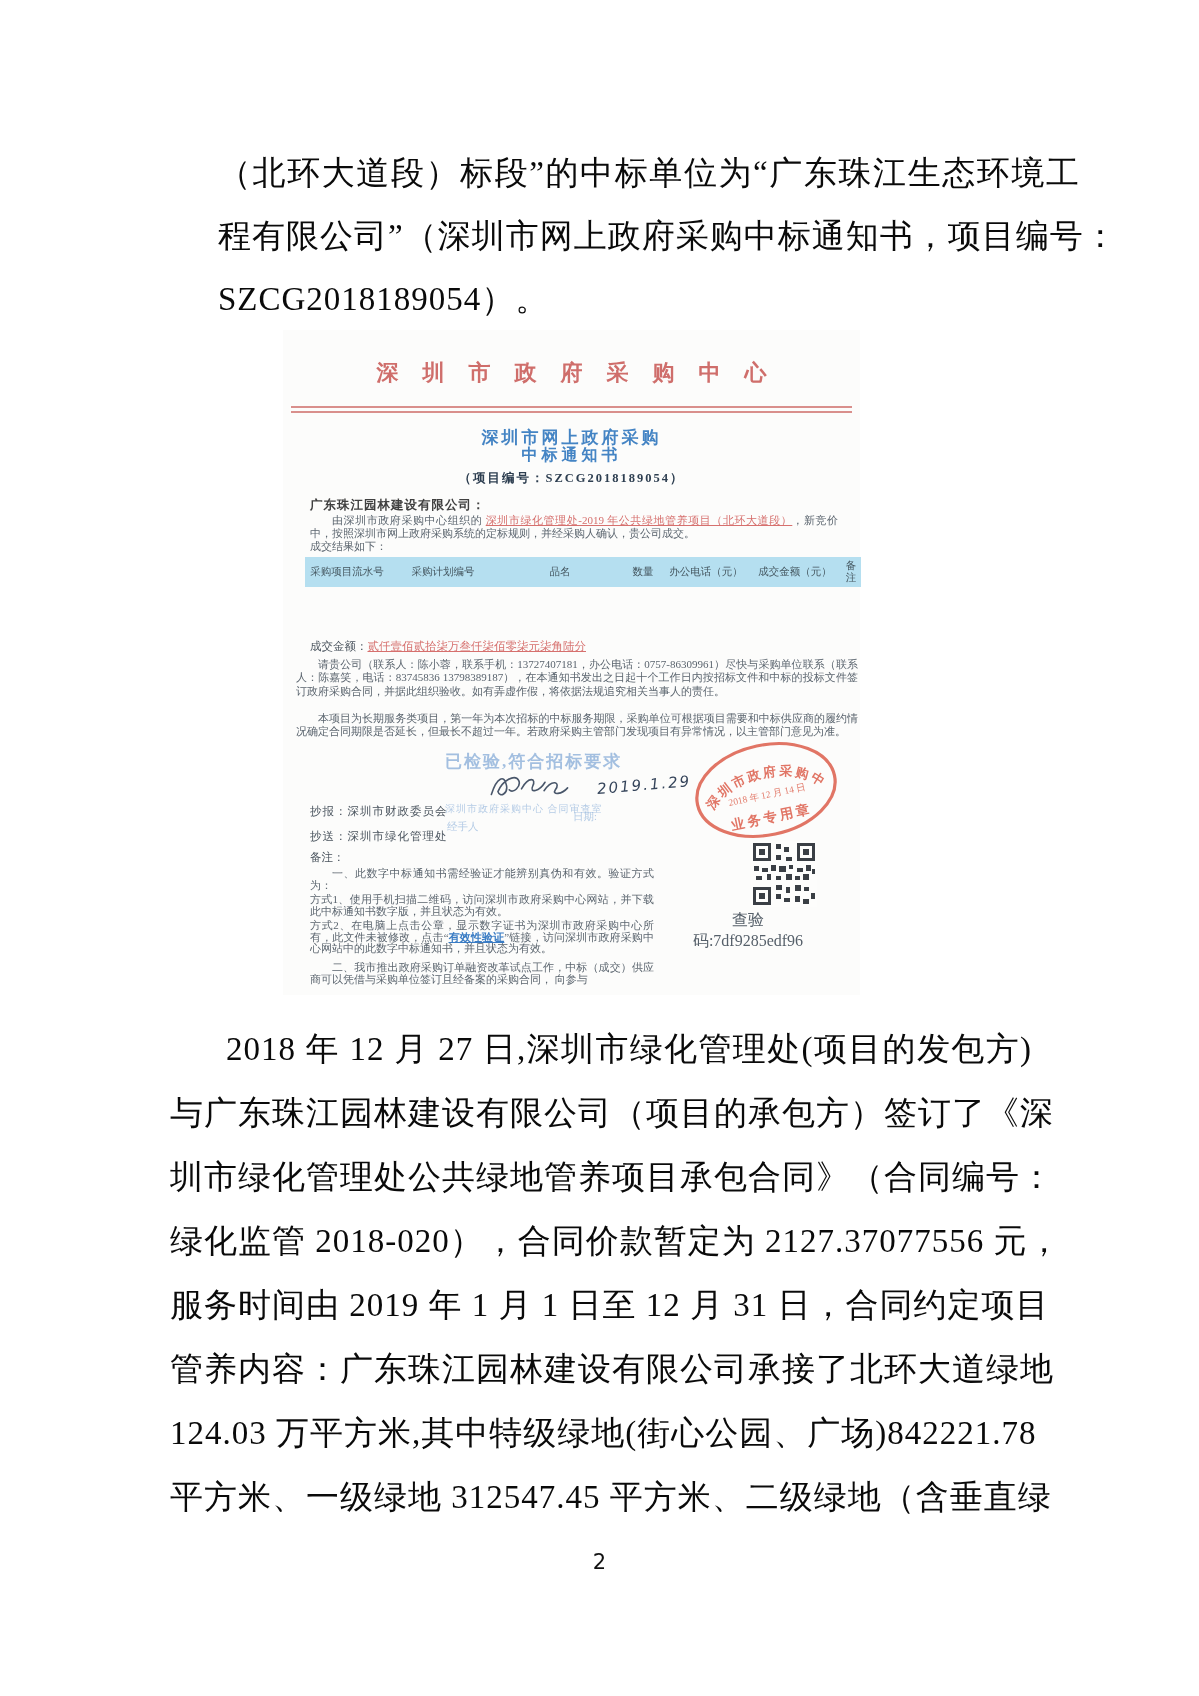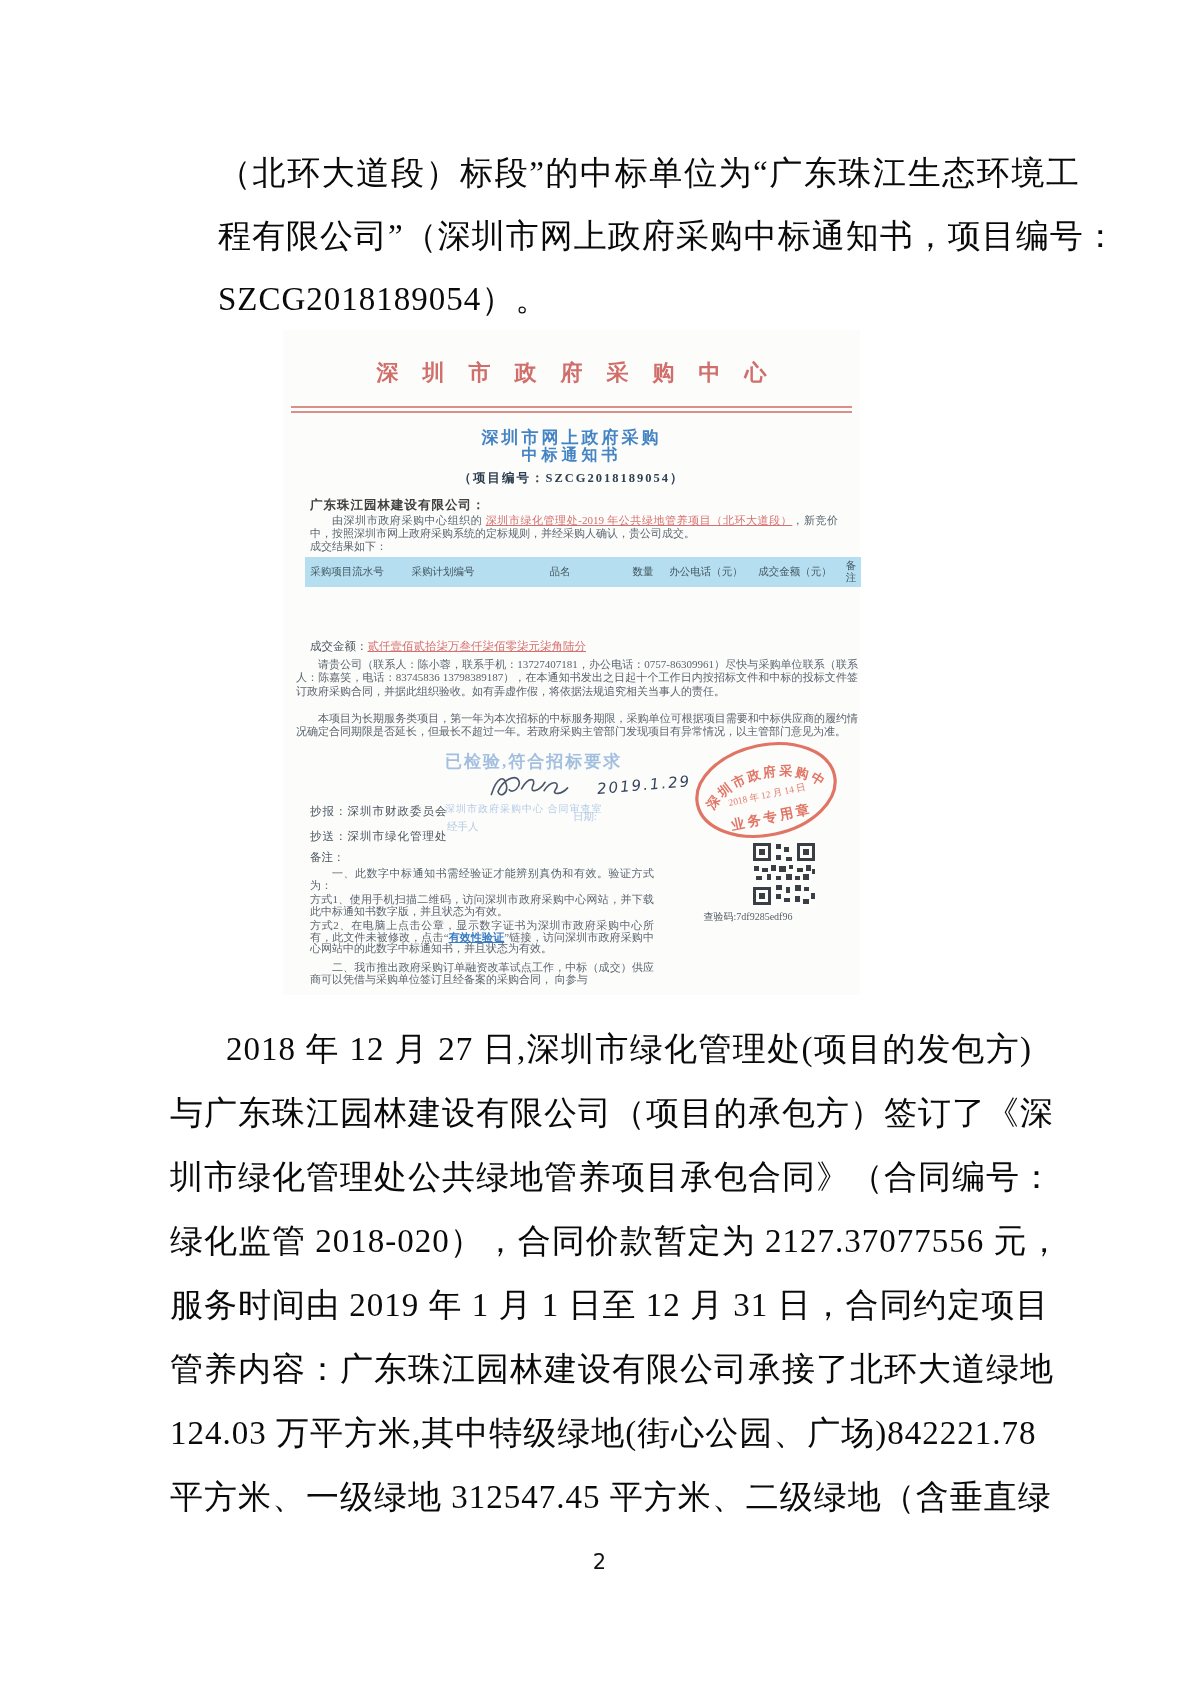--- a/index.html
+++ b/index.html
@@ -73,21 +73,21 @@
   .n-rmklbl { top:520px; left:27px; font-size:11.5px; color:#4a545e; }
 
   .n-remarks { top:538px; left:27px; width:344px; font-size:11px; line-height:11.9px;
                color:#5a646e; text-align:justify; }
   .n-remarks p.ind2 { text-indent:22px; }
   .n-remarks p + p { margin-top:2px; }
   .n-remarks .gap  { margin-top:7px !important; }
   .blue-link { color:#3a7cc4; text-decoration:underline; font-weight:bold; }
 
   .n-qr  { top:511px; left:466px; width:70px; height:66px; }
-  .n-qrcap { top:580px; left:395px; width:140px; text-align:center; font-size:10px; color:#56606a; }
+  .n-qrcap { top:580px; left:395px; width:140px; text-align:center; font-size:16px; color:#56606a; }
 
   
   #pageno { position:absolute; top:1550px; left:0; width:100%; text-align:center;
             font-size:21px; color:#111; font-family:"DejaVu Sans",sans-serif; }
 </style>
 </head>
 <body>
 
 <div>
 

